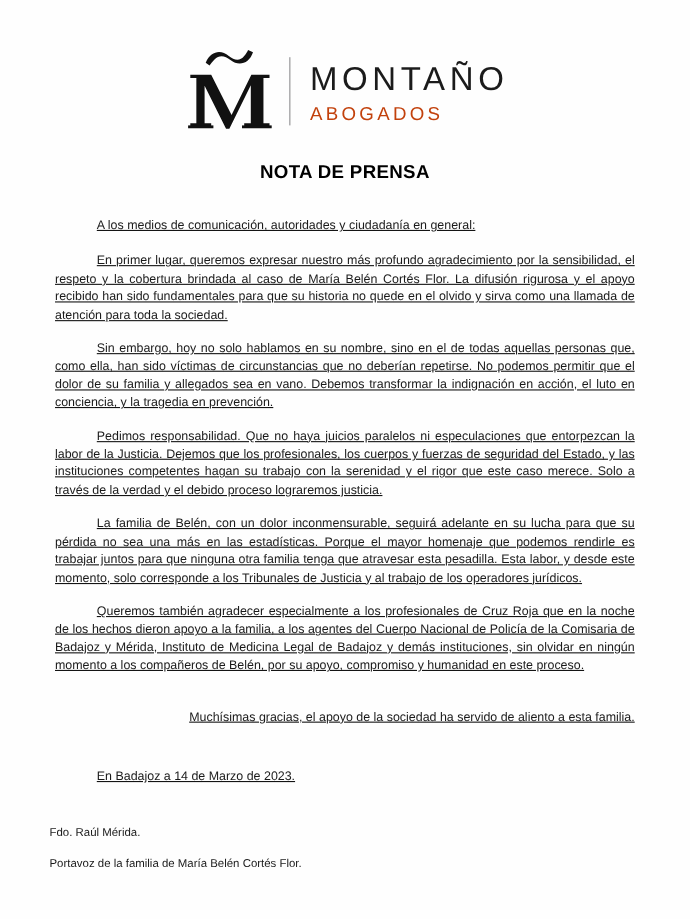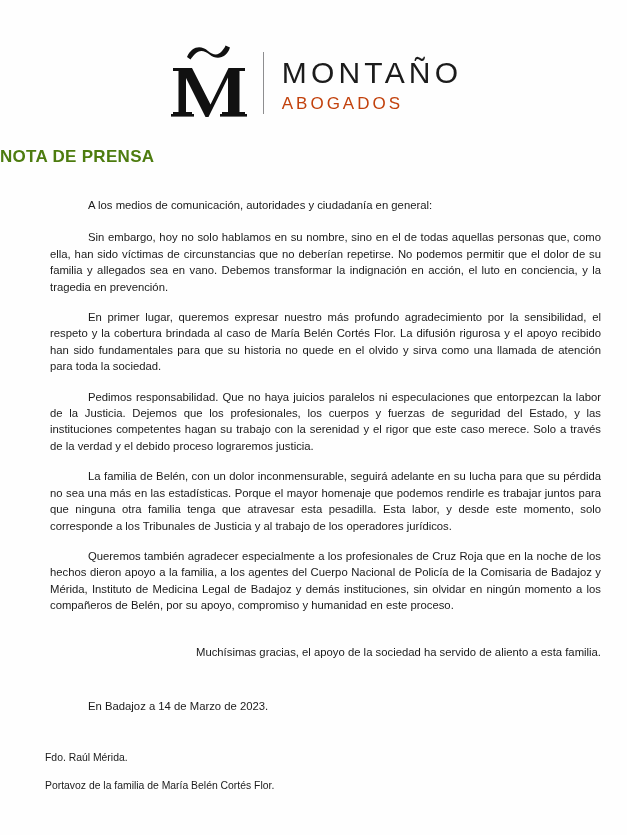--- a/index.html
+++ b/index.html
@@ -69,32 +69,34 @@
     font-size: 17px;
     letter-spacing: 3.0px;
     color: #c2410c;
     line-height: 1;
     margin-top: 7px;
     font-weight: 400;
   }
 
   
   .doc-title {
+    text-align: center;
     font-size: 17px;
     font-weight: bold;
     letter-spacing: 0.3px;
-    color: #4d7c0f;
+    color: #000000;
     margin-top: 23px;
   }
 
   
   .body-wrap {
     margin-top: 30px;
     padding-left: 50px;
-    padding-right: 26px;
+    padding-right: 50px;
+    text-decoration: underline;
   }
 
   p.para {
     margin: 0 0 14px 0;
     font-size: 11.3px;
     line-height: 16.4px;
     text-align: justify;
     text-indent: 38px;
     color: #1a1a1a;
   }
@@ -170,23 +172,23 @@
       <div class="brand-sub">ABOGADOS</div>
     </div>
   </div>
 
   <div class="doc-title">NOTA DE PRENSA</div>
 
   <div class="body-wrap">
 
     <p class="lead">A los medios de comunicación, autoridades y ciudadanía en general:</p>
 
+    <p class="para">En primer lugar, queremos expresar nuestro más profundo agradecimiento por la sensibilidad, el respeto y la cobertura brindada al caso de María Belén Cortés Flor. La difusión rigurosa y el apoyo recibido han sido fundamentales para que su historia no quede en el olvido y sirva como una llamada de atención para toda la sociedad.</p>
+
     <p class="para">Sin embargo, hoy no solo hablamos en su nombre, sino en el de todas aquellas personas que, como ella, han sido víctimas de circunstancias que no deberían repetirse. No podemos permitir que el dolor de su familia y allegados sea en vano. Debemos transformar la indignación en acción, el luto en conciencia, y la tragedia en prevención.</p>
-
-    <p class="para">En primer lugar, queremos expresar nuestro más profundo agradecimiento por la sensibilidad, el respeto y la cobertura brindada al caso de María Belén Cortés Flor. La difusión rigurosa y el apoyo recibido han sido fundamentales para que su historia no quede en el olvido y sirva como una llamada de atención para toda la sociedad.</p>
 
     <p class="para">Pedimos responsabilidad. Que no haya juicios paralelos ni especulaciones que entorpezcan la labor de la Justicia. Dejemos que los profesionales, los cuerpos y fuerzas de seguridad del Estado, y las instituciones competentes hagan su trabajo con la serenidad y el rigor que este caso merece. Solo a través de la verdad y el debido proceso lograremos justicia.</p>
 
     <p class="para">La familia de Belén, con un dolor inconmensurable, seguirá adelante en su lucha para que su pérdida no sea una más en las estadísticas. Porque el mayor homenaje que podemos rendirle es trabajar juntos para que ninguna otra familia tenga que atravesar esta pesadilla. Esta labor, y desde este momento, solo corresponde a los Tribunales de Justicia y al trabajo de los operadores jurídicos.</p>
 
     <p class="para">Queremos también agradecer especialmente a los profesionales de Cruz Roja que en la noche de los hechos dieron apoyo a la familia, a los agentes del Cuerpo Nacional de Policía de la Comisaria de Badajoz y Mérida, Instituto de Medicina Legal de Badajoz y demás instituciones, sin olvidar en ningún momento a los compañeros de Belén, por su apoyo, compromiso y humanidad en este proceso.</p>
 
 
     <p class="thanks">Muchísimas gracias, el apoyo de la sociedad ha servido de aliento a esta familia.</p>
 

